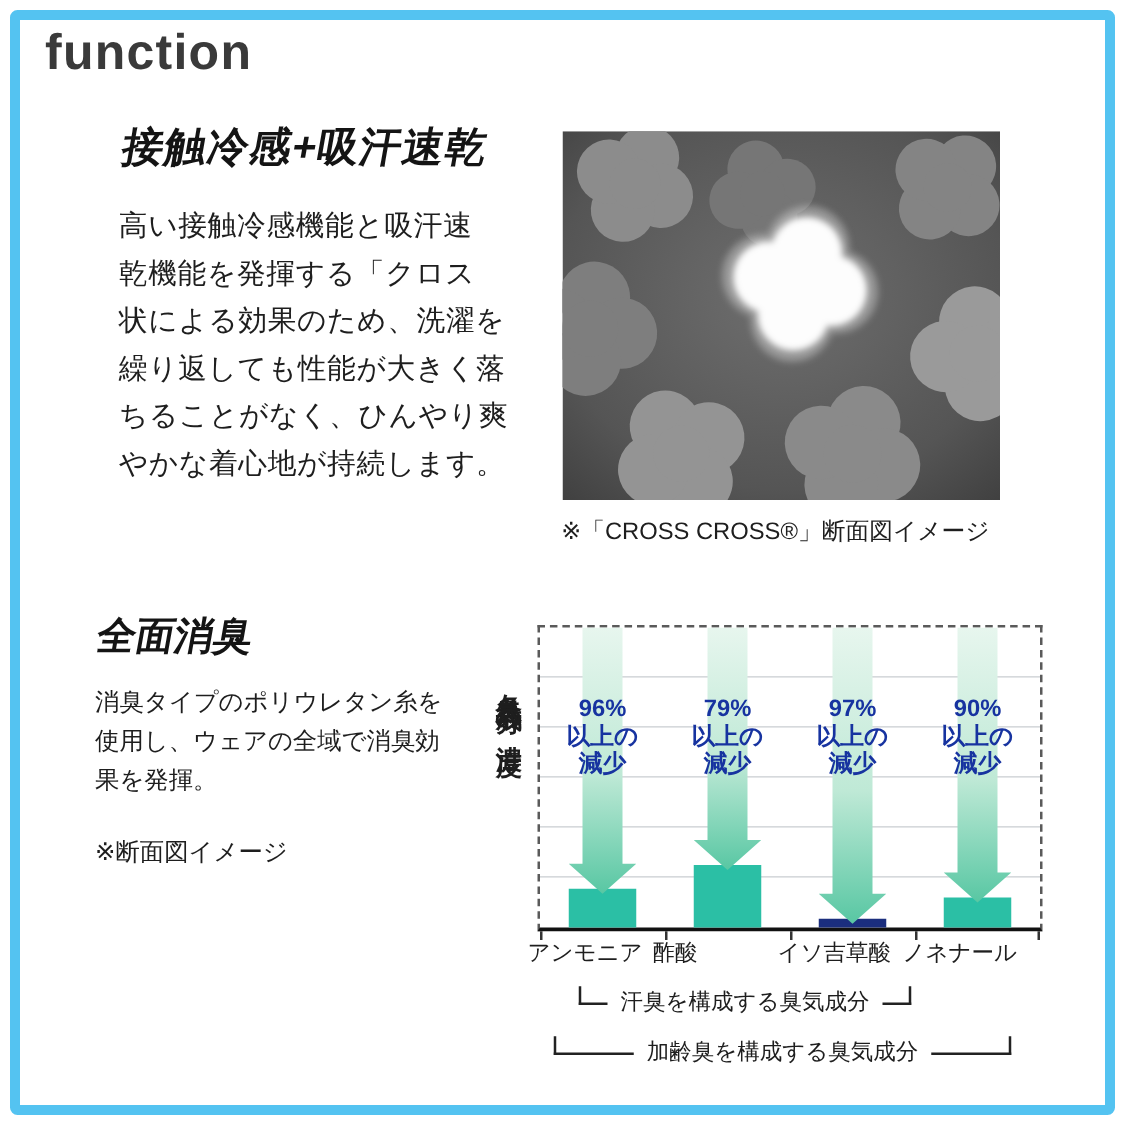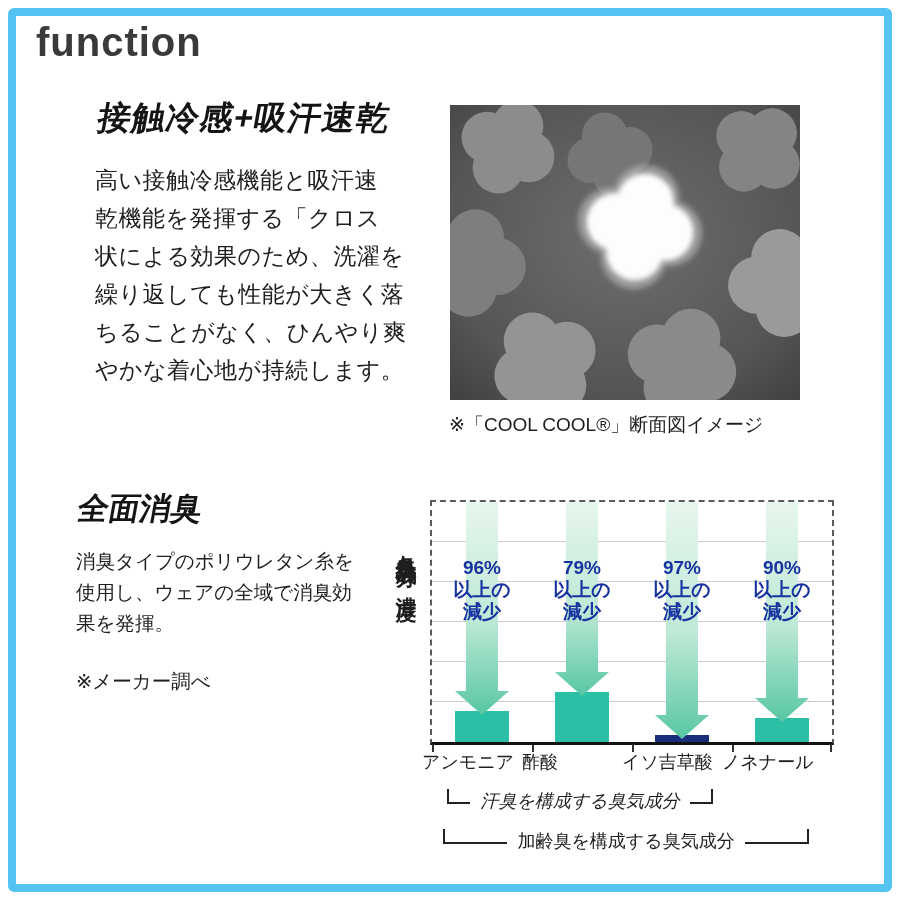--- a/index.html
+++ b/index.html
@@ -32,21 +32,21 @@
   .pct-label{position:absolute;top:55px;width:90px;text-align:center;font-size:19px;font-weight:700;
              color:#1733A0;line-height:22px;}
   .cat-label{position:absolute;bottom:-32px;width:120px;text-align:left;font-size:18px;color:#1e1e1e;white-space:nowrap;}
   .tick{position:absolute;bottom:-10px;width:2px;height:7px;background:#333;}
 
   .bracket{position:absolute;display:flex;align-items:flex-end;}
   .corner{height:13px;}
   .cl{flex:1;border-left:2px solid #222;border-bottom:2px solid #222;}
   .cr{flex:1;border-right:2px solid #222;border-bottom:2px solid #222;}
   .bracket-label{padding:0 10px;font-size:18px;color:#1e1e1e;transform:translateY(9px);white-space:nowrap;}
-  .b1{left:447px;top:780px;width:266px;font-style:italic;}
+  .b1{left:463px;top:780px;width:266px;}
   .b2{left:443px;top:820px;width:366px;}
 </style>
 </head>
 <body>
 
 <div class="page">
   <div class="frame"></div>
 
   <div class="header">function</div>
 
@@ -84,29 +84,29 @@
       <use href="#clover" transform="translate(160,50) rotate(-15) scale(1.2)" fill="#767676"></use>
       <use href="#clover" transform="translate(308,45) rotate(40) scale(1.3)" fill="#848484"></use>
       <use href="#clover" transform="translate(22,158) rotate(8) scale(1.5)" fill="#7e7e7e"></use>
       <use href="#clover" transform="translate(95,258) rotate(-30) scale(1.5)" fill="#949494"></use>
       <use href="#clover" transform="translate(232,258) rotate(20) scale(1.55)" fill="#8a8a8a"></use>
       <use href="#clover" transform="translate(332,178) rotate(-5) scale(1.5)" fill="#9a9a9a"></use>
       <use href="#clover" transform="translate(190,122) rotate(12) scale(1.75)" fill="#d6d6d6" opacity="0.45" filter="url(#soft)"></use>
       <use href="#clover" transform="translate(190,122) rotate(12) scale(1.5)" fill="#fdfdfd" filter="url(#soft)"></use>
     </svg>
   </figure>
-  <div class="caption">※「COOL COOL®」断面図イメージ</div>
+  <div class="caption">※「CROSS CROSS®」断面図イメージ</div>
 
   <h2 class="sec-title t2">全面消臭</h2>
   <div class="body2">
     <div>消臭タイプのポリウレタン糸を</div>
     <div>使用し、ウェアの全域で消臭効</div>
     <div>果を発揮。</div>
   </div>
-  <div class="note">※メーカー調べ</div>
+  <div class="note">※断面図イメージ</div>
 
   <div class="ylabel">各臭気成分の濃度</div>
   <div class="plot">
       <div class="gridline" style="bottom: 40px;"></div>
       <div class="gridline" style="bottom: 80px;"></div>
       <div class="gridline" style="bottom: 120px;"></div>
       <div class="gridline" style="bottom: 160px;"></div>
       <div class="gridline" style="bottom: 200px;"></div>
       <div class="bar" style="left: 23px; height: 31px; background: rgb(43, 191, 165);"></div>
       <div class="bar" style="left: 123px; height: 50px; background: rgb(43, 191, 165);"></div>

